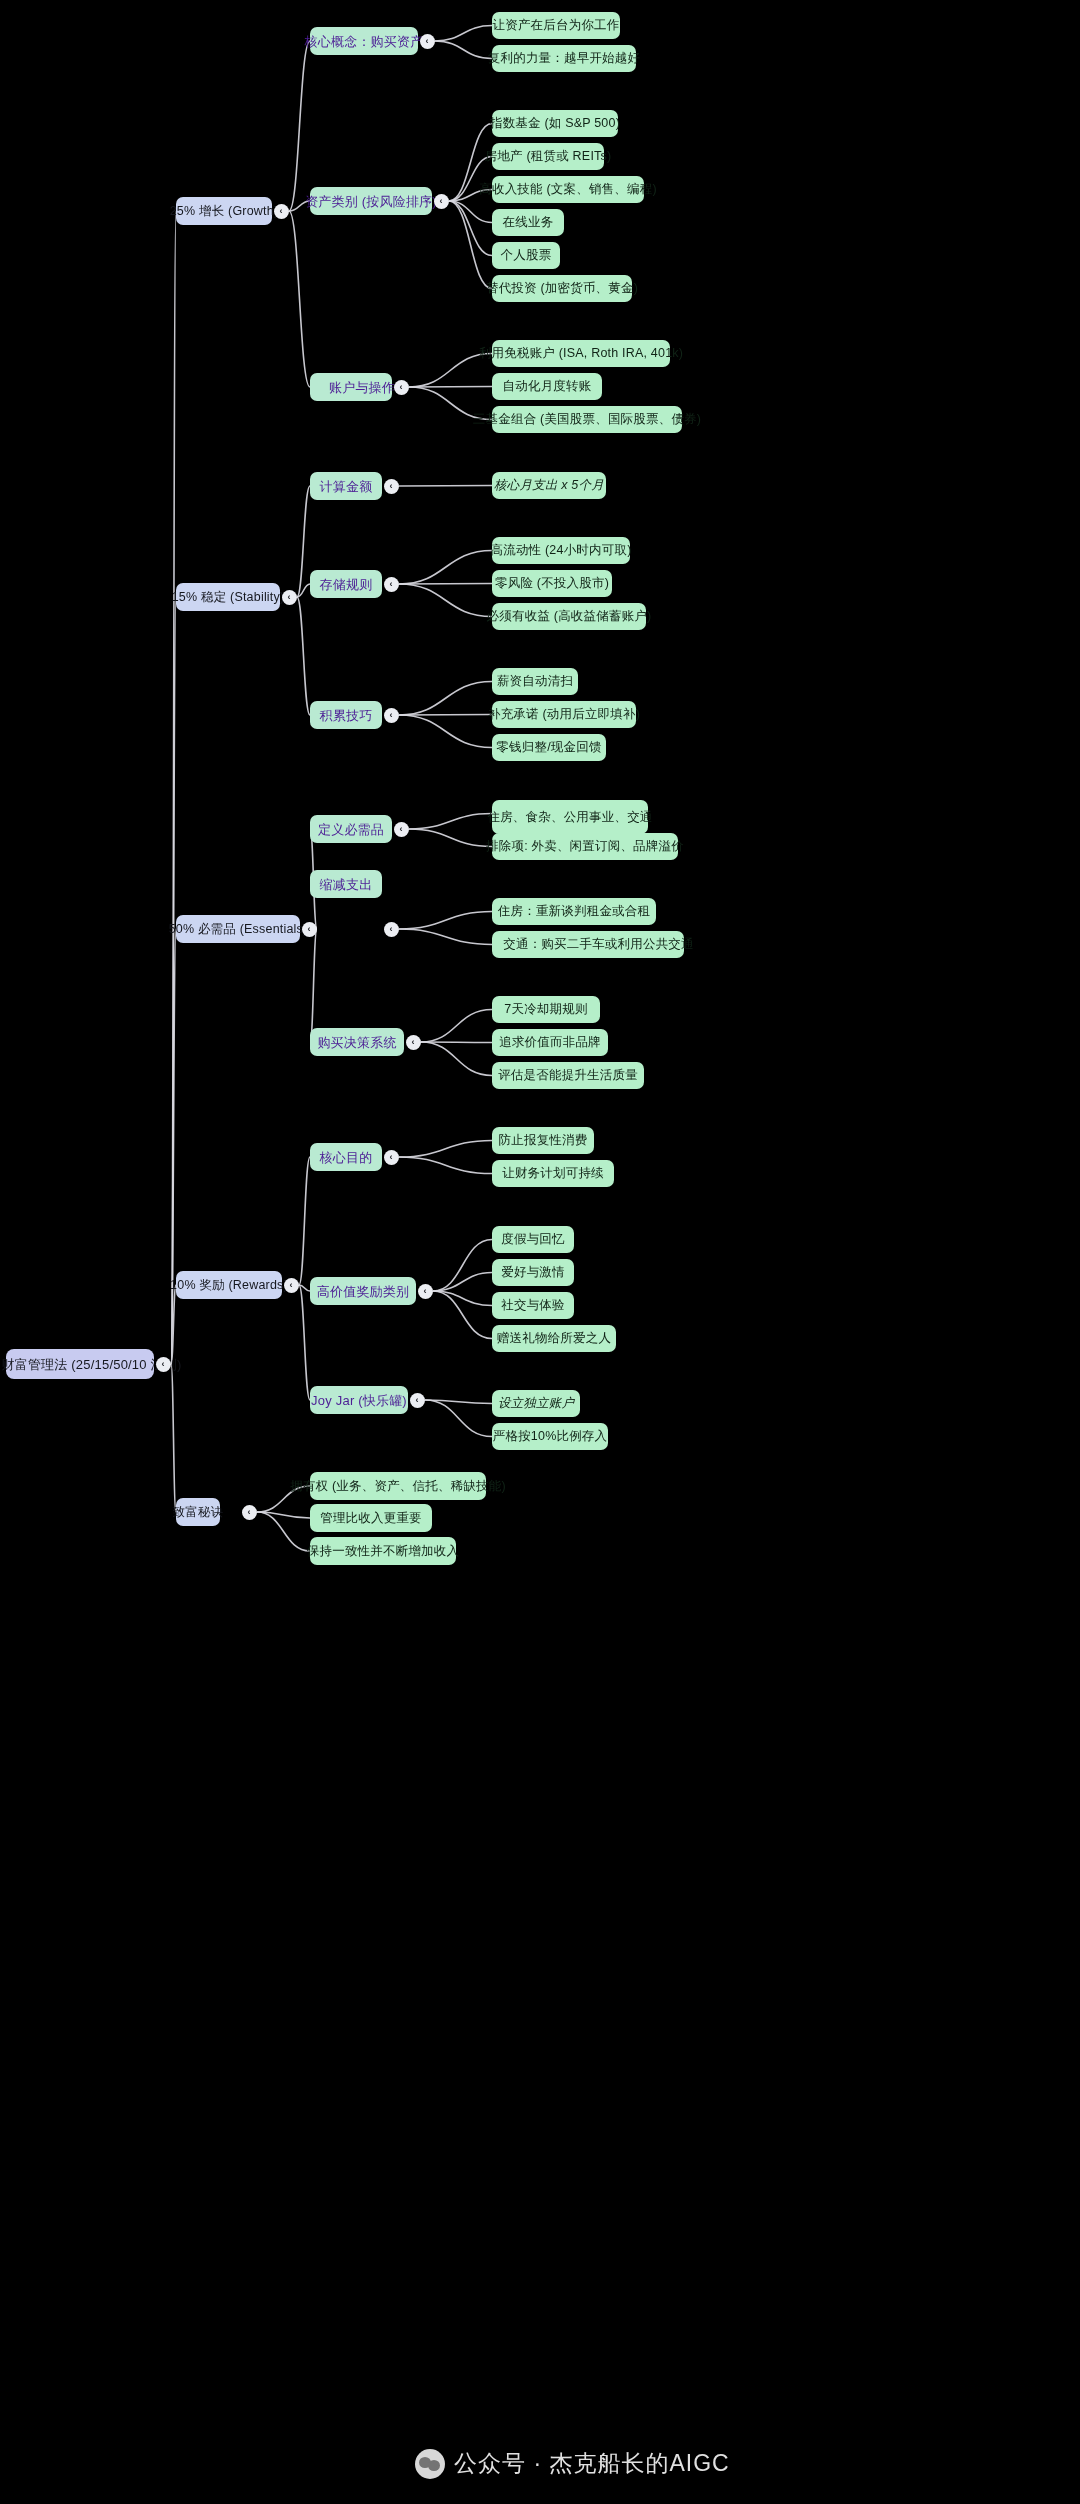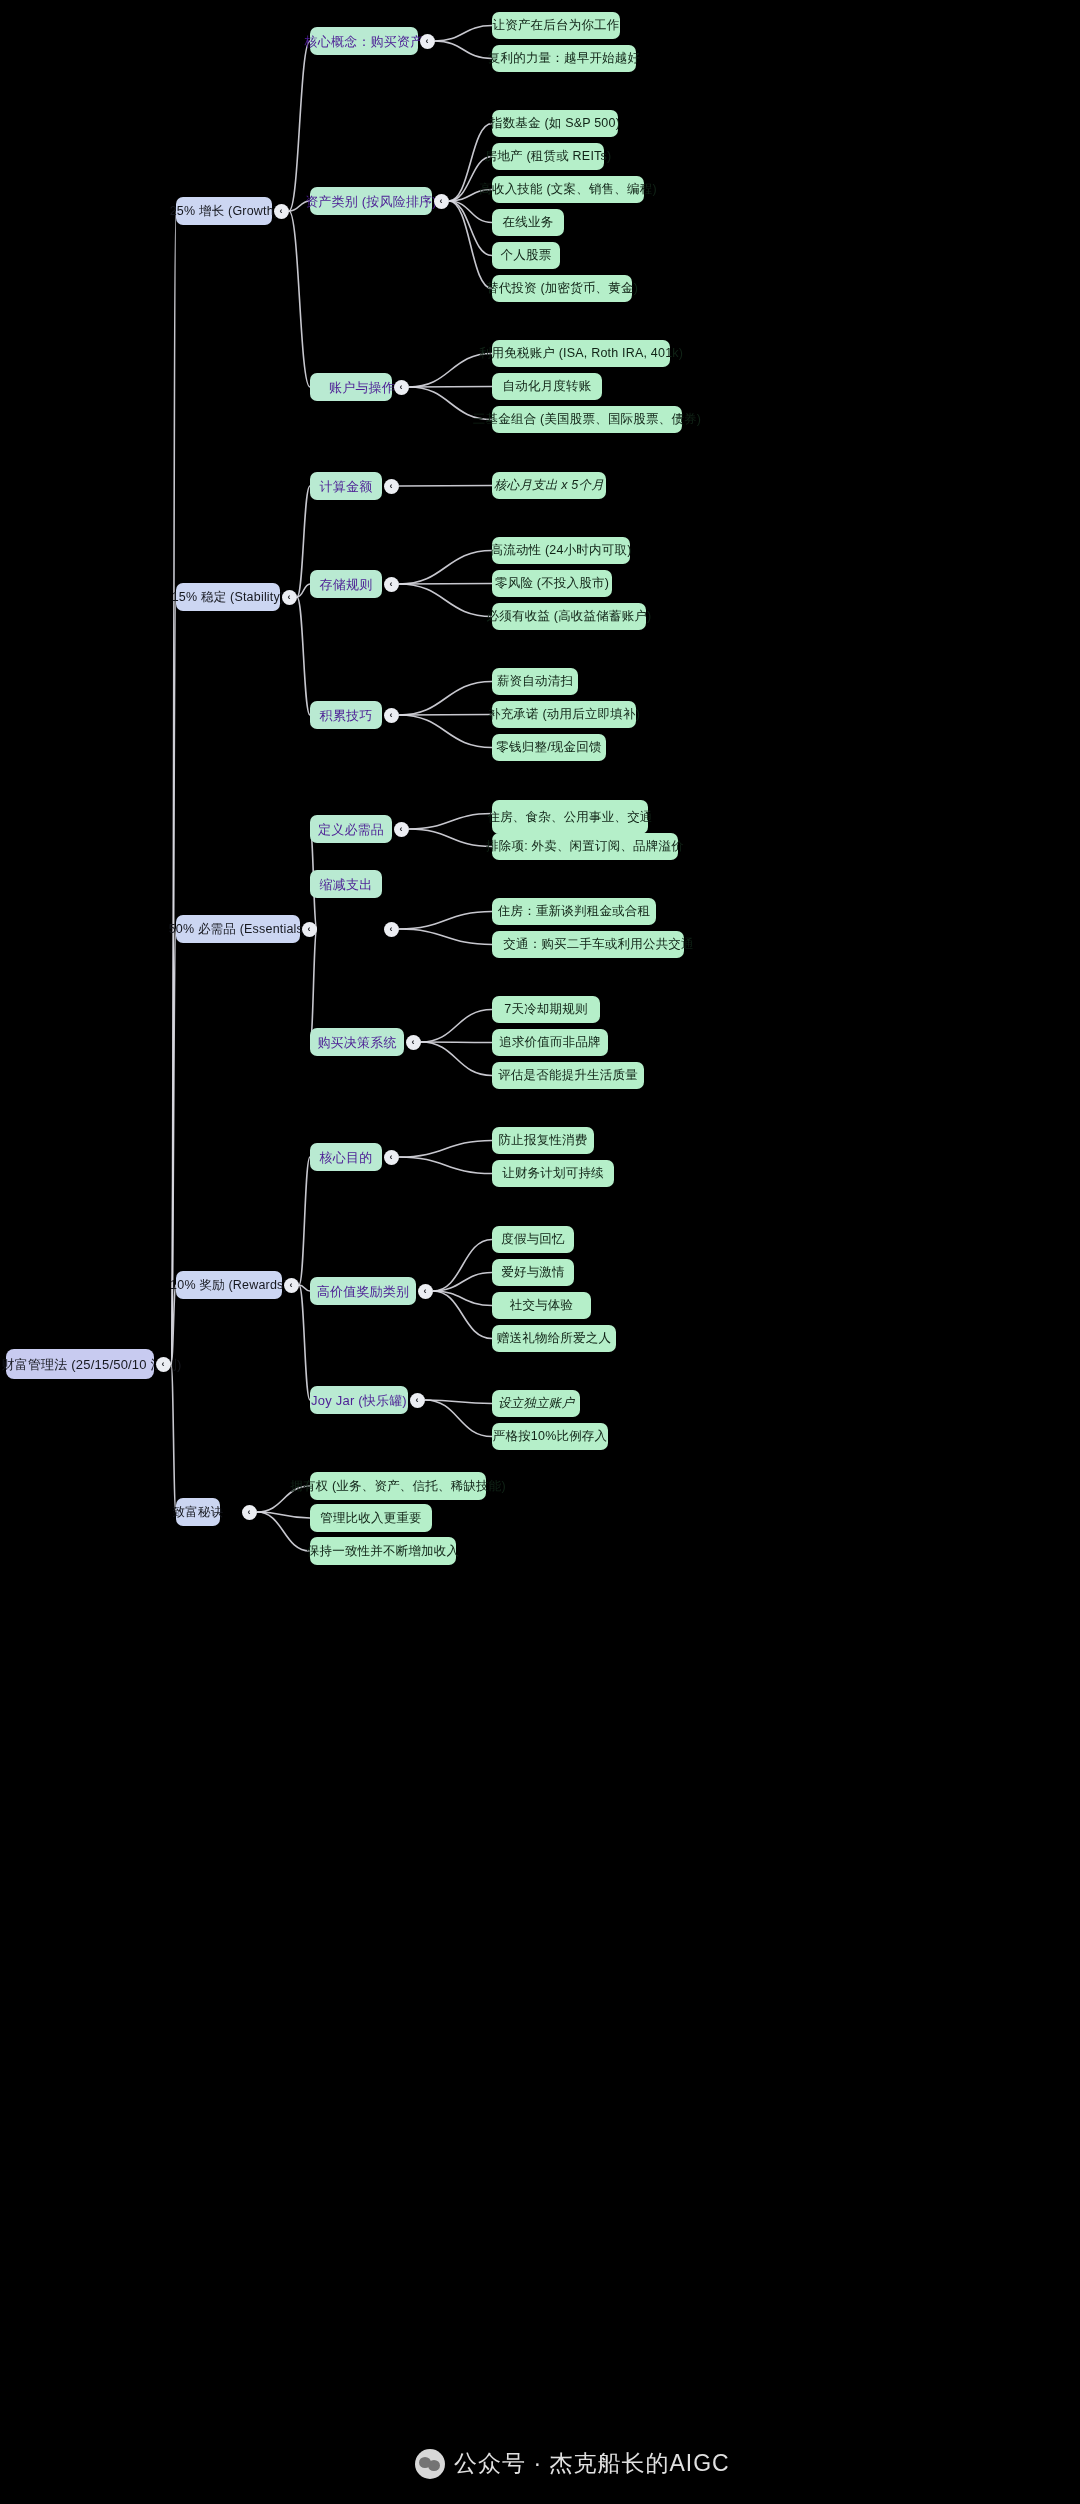--- a/index.html
+++ b/index.html
@@ -221,21 +221,21 @@
       <div class="node branch" style="left: 176px; top: 1271px; width: 106px; height: 28px;">10% 奖励 (Rewards)</div>
       <div class="collapse" style="left: 283.5px; top: 1277.5px;">‹</div>
       <div class="node sub" style="left: 310px; top: 1143px; width: 72px; height: 28px;">核心目的</div>
       <div class="collapse" style="left: 383.5px; top: 1149.5px;">‹</div>
       <div class="node leaf" style="left: 492px; top: 1127px; width: 102px; height: 27px;">防止报复性消费</div>
       <div class="node leaf" style="left: 492px; top: 1160px; width: 122px; height: 27px;">让财务计划可持续</div>
       <div class="node sub" style="left: 310px; top: 1277px; width: 106px; height: 28px;">高价值奖励类别</div>
       <div class="collapse" style="left: 417.5px; top: 1283.5px;">‹</div>
       <div class="node leaf" style="left: 492px; top: 1226px; width: 82px; height: 27px;">度假与回忆</div>
       <div class="node leaf" style="left: 492px; top: 1259px; width: 82px; height: 27px;">爱好与激情</div>
-      <div class="node leaf" style="left: 492px; top: 1292px; width: 99px; height: 27px;">社交与体验</div>
+      <div class="node leaf" style="left: 492px; top: 1292px; width: 82px; height: 27px;">社交与体验</div>
       <div class="node leaf" style="left: 492px; top: 1325px; width: 124px; height: 27px;">赠送礼物给所爱之人</div>
       <div class="node sub" style="left: 310px; top: 1386px; width: 98px; height: 28px;">Joy Jar (快乐罐)</div>
       <div class="collapse" style="left: 409.5px; top: 1392.5px;">‹</div>
       <div class="node leaf" style="left: 492px; top: 1390px; width: 88px; height: 27px; font-style: italic;">设立独立账户</div>
       <div class="node leaf" style="left: 492px; top: 1423px; width: 116px; height: 27px;">严格按10%比例存入</div>
       <div class="node branch" style="left: 176px; top: 1498px; width: 44px; height: 28px;">致富秘诀</div>
       <div class="collapse" style="left: 241.5px; top: 1504.5px;">‹</div>
       <div class="node leaf" style="left: 310px; top: 1472px; width: 176px; height: 28px;">拥有权 (业务、资产、信托、稀缺技能)</div>
       <div class="node leaf" style="left: 310px; top: 1504px; width: 122px; height: 28px;">管理比收入更重要</div>
       <div class="node leaf" style="left: 310px; top: 1537px; width: 146px; height: 28px;">保持一致性并不断增加收入</div>

